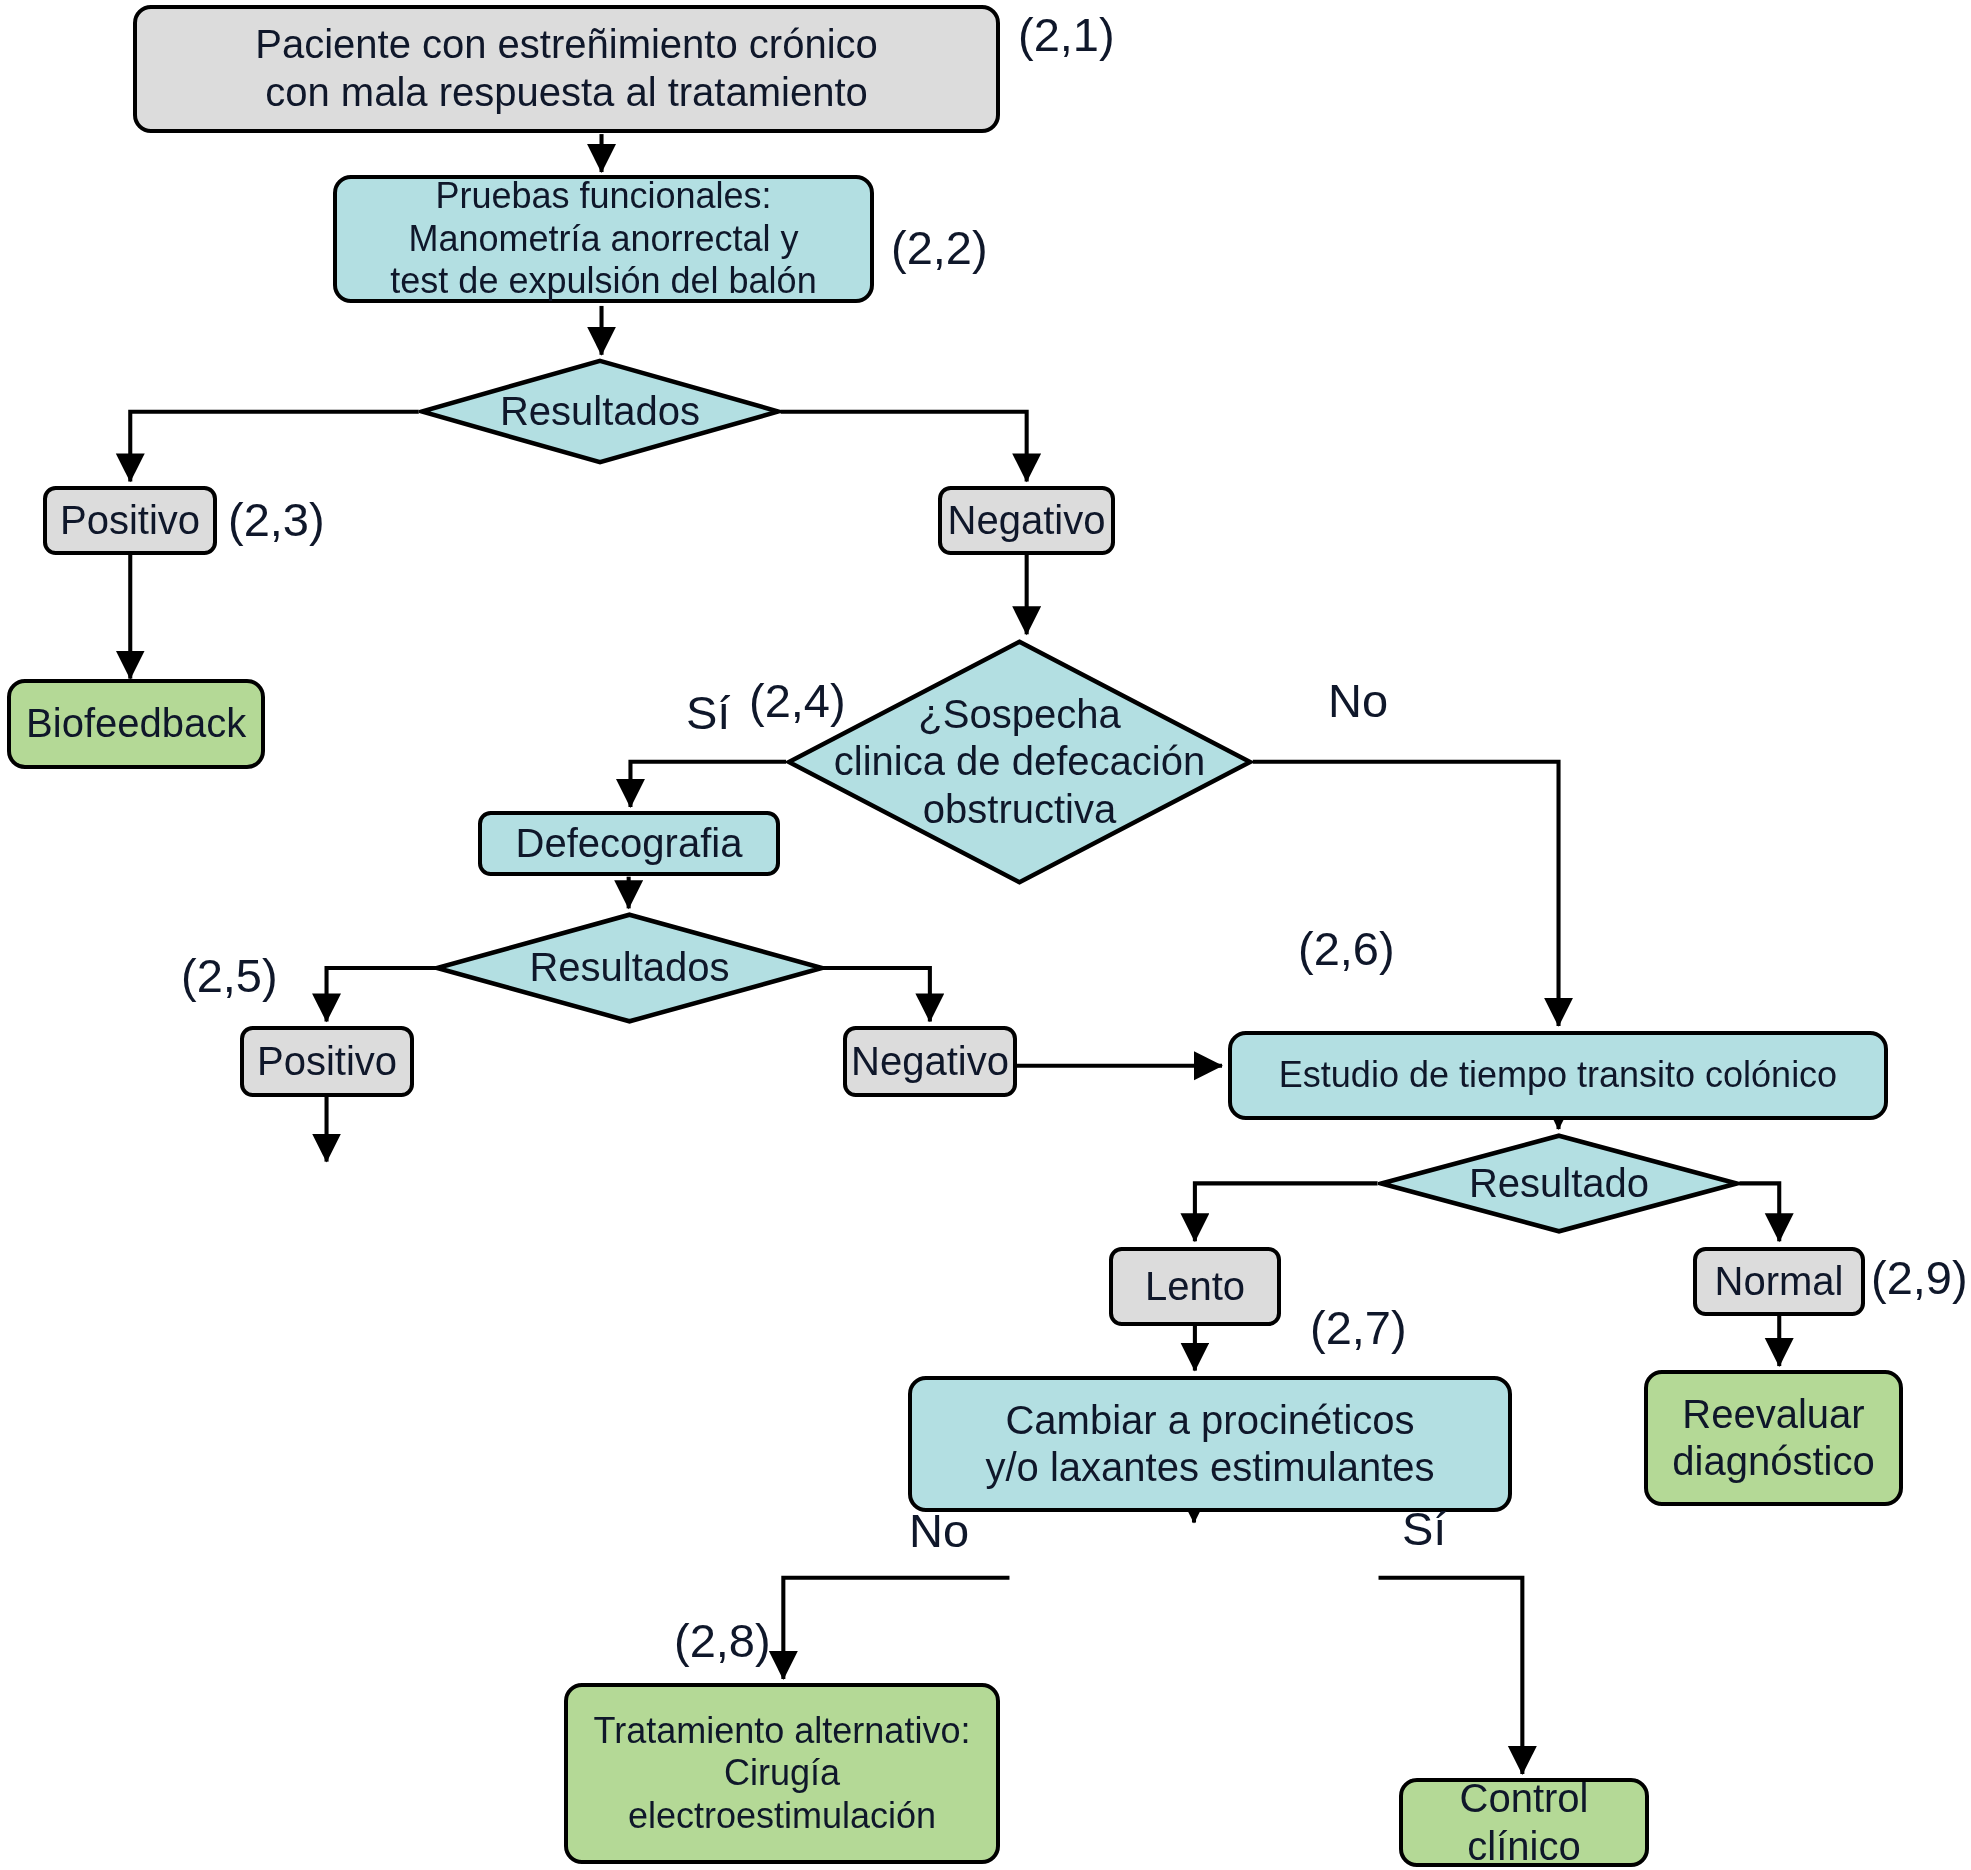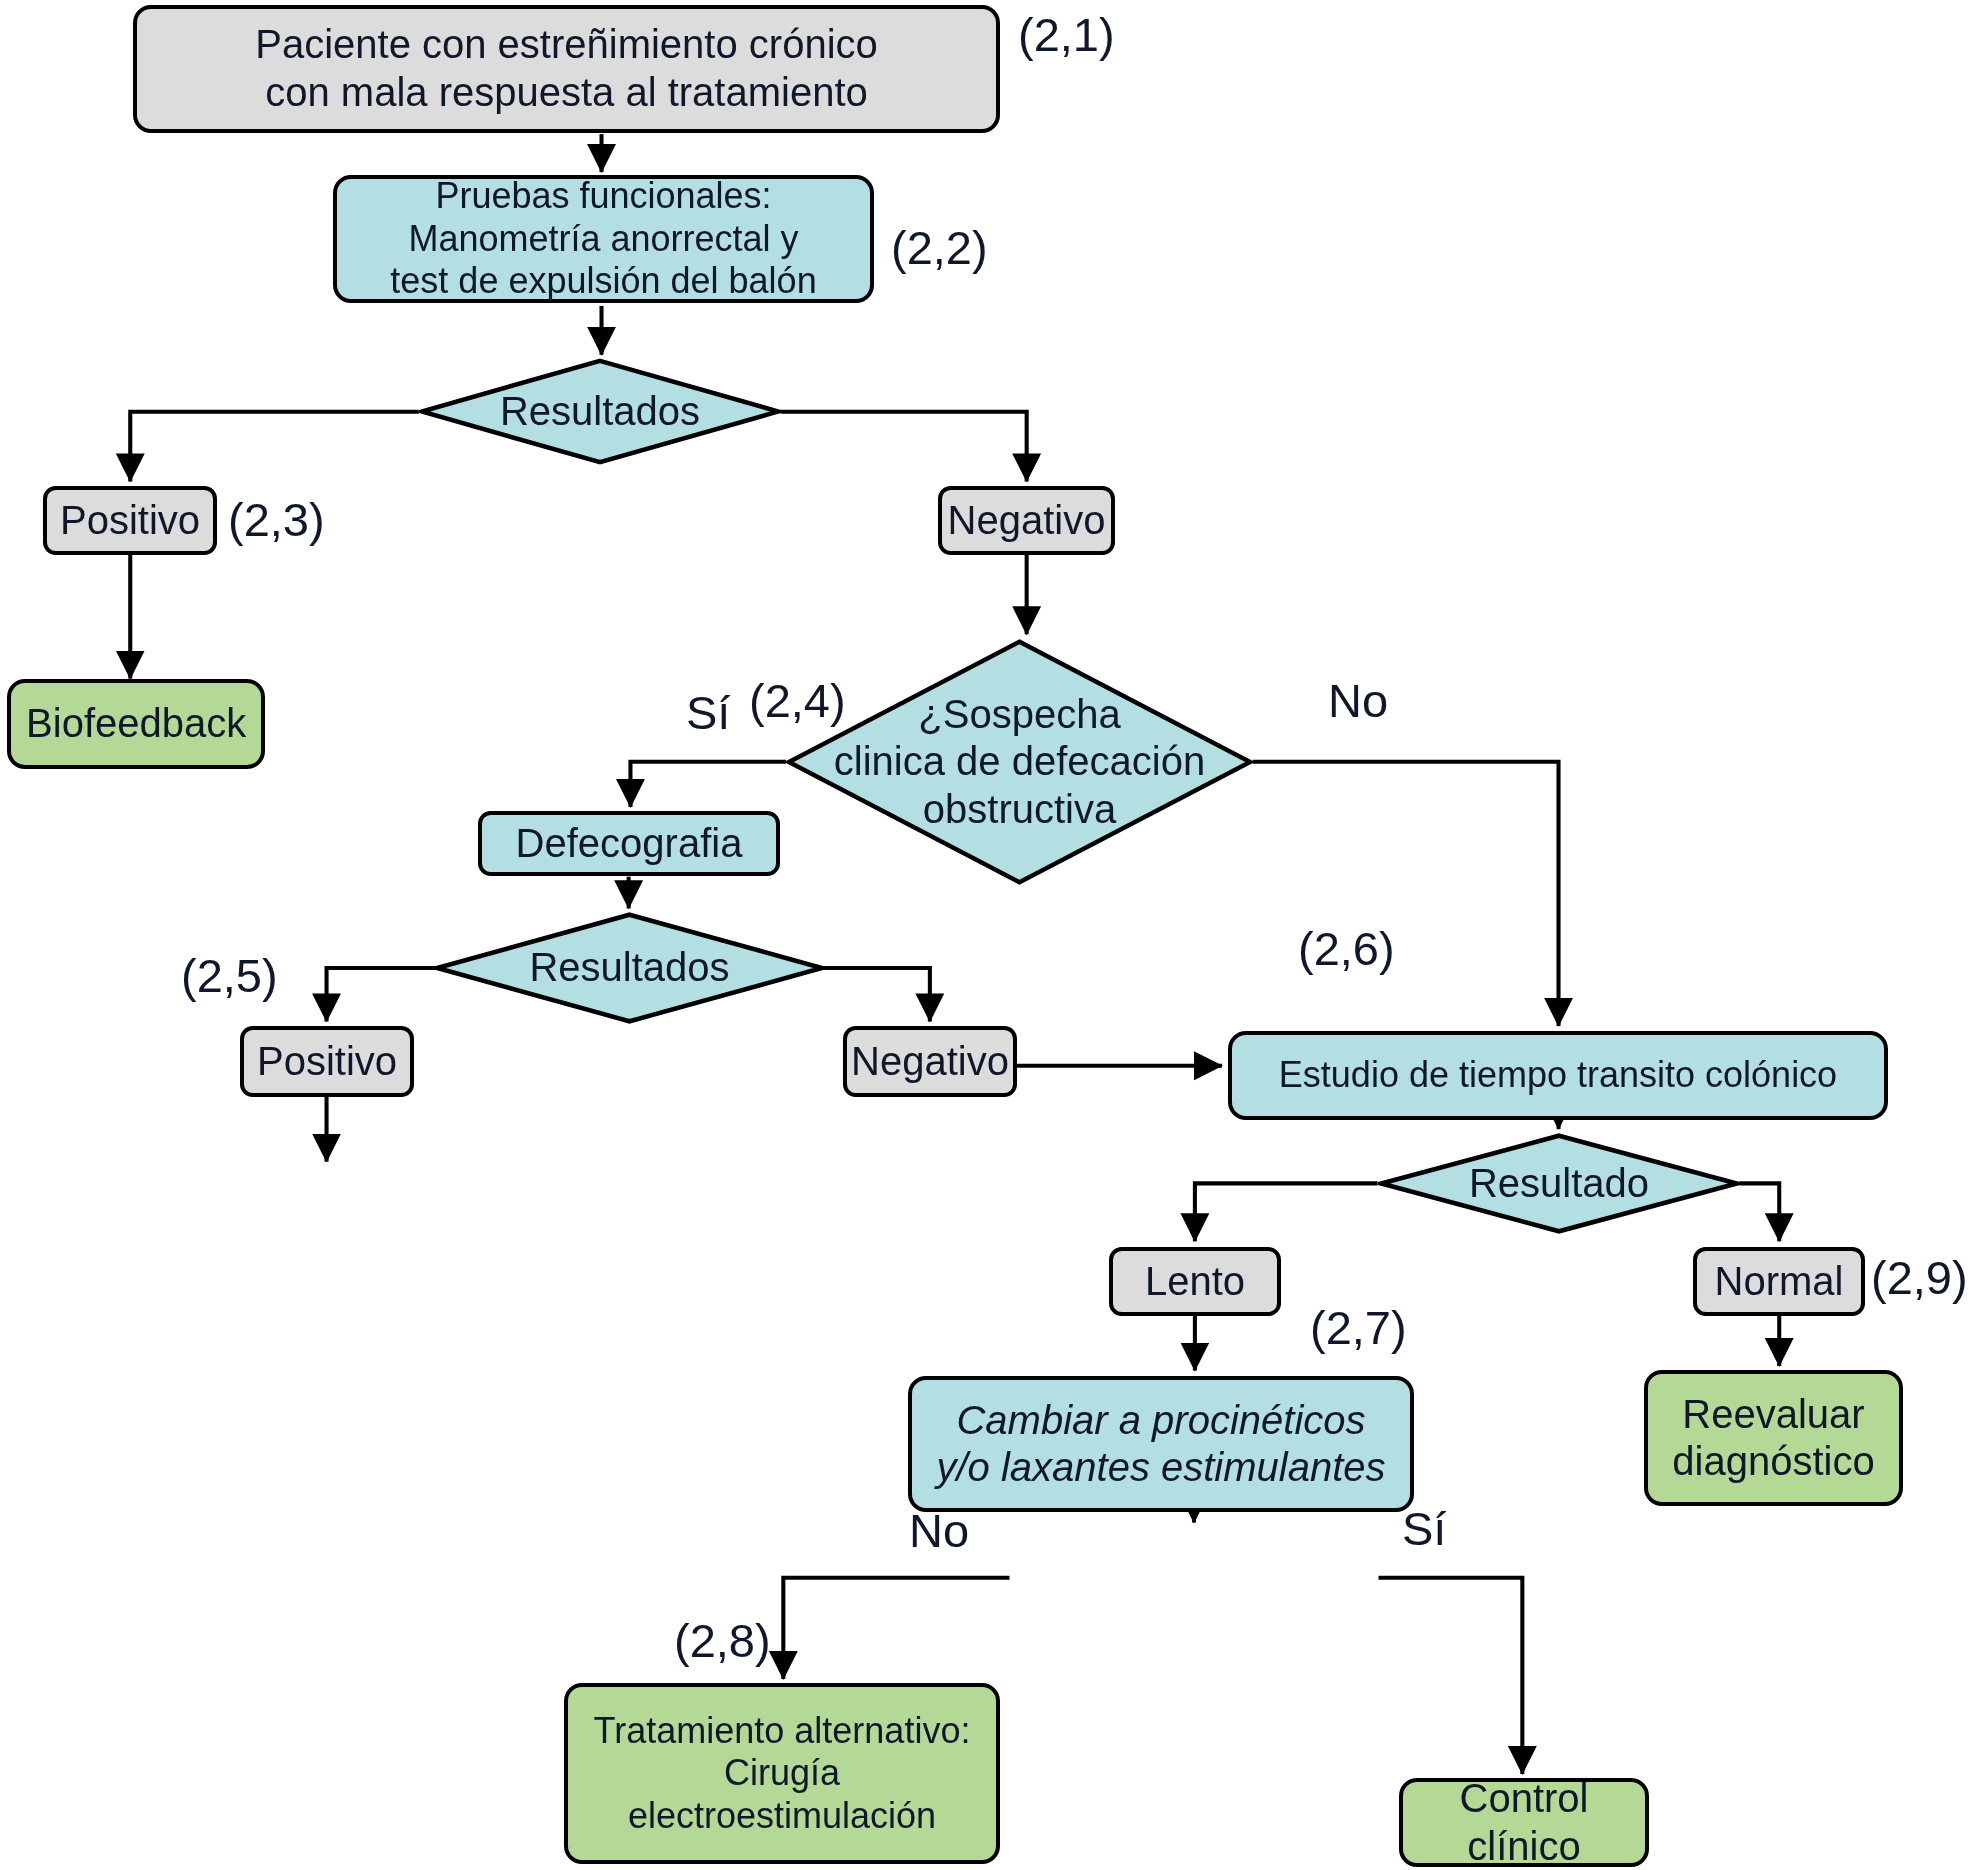--- a/index.html
+++ b/index.html
@@ -167,25 +167,25 @@
     <span class="node-text">Estudio de tiempo transito colónico</span>
   </div>
 
   <div class="node diamond" style="left:1378px;top:1133px;width:362px;height:101px;">
     <svg class="diamond-svg" width="362" height="101" viewBox="0 0 400 112" aria-hidden="true">
       <polygon points="200,3 397,56 200,109 3,56"></polygon>
     </svg>
     <span class="node-text">Resultado</span>
   </div>
 
-  <div class="node box small gray" style="left:1109px;top:1247px;width:172px;height:69px;">
+  <div class="node box small gray" style="left:1109px;top:1247px;width:172px;height:79px;">
     <span class="node-text">Lento</span>
   </div>
 
-  <div class="node box cyan" style="left:908px;top:1376px;width:506px;height:136px;font-style:italic;">
+  <div class="node box cyan" style="left:908px;top:1376px;width:604px;height:136px;">
     <span class="node-text">Cambiar a procinéticos
 y/o laxantes estimulantes</span>
   </div>
 
   <div class="node box small gray" style="left:1693px;top:1247px;width:172px;height:69px;">
     <span class="node-text">Normal</span>
   </div>
 
   <div class="node box green" style="left:1644px;top:1370px;width:259px;height:136px;">
     <span class="node-text">Reevaluar

